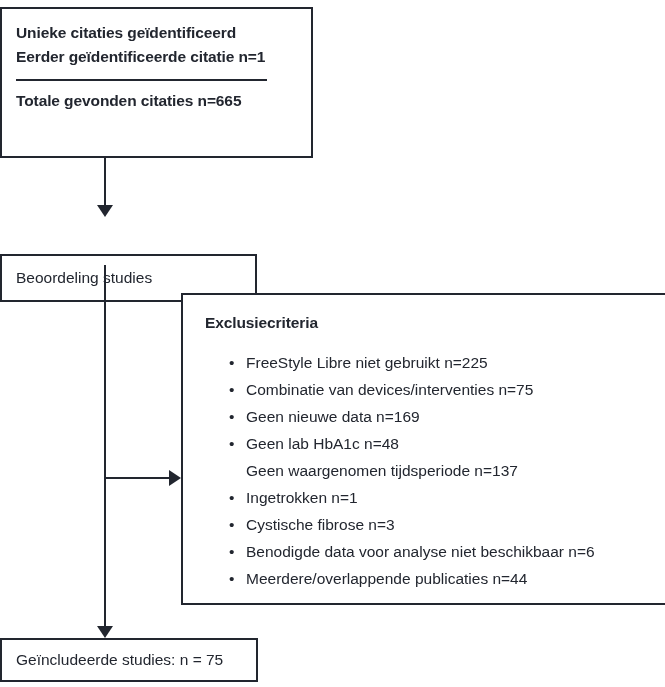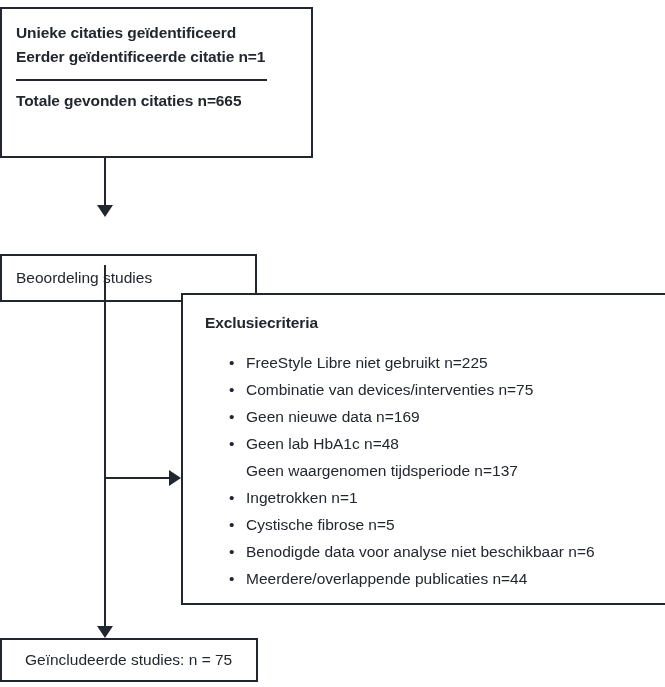--- a/index.html
+++ b/index.html
@@ -108,21 +108,21 @@
     font-size: 15.5px;
     line-height: 27px;
   }
 
   
   #box-included {
     left: 0px;
     top: 638px;
     width: 258px;
     height: 44px;
-    padding: 0 23px;
+    padding: 0 14px;
     display: flex;
     align-items: center;
   }
   #box-included .label {
     font-size: 15.5px;
     line-height: 20px;
     white-space: nowrap;
   }
 
   
@@ -177,21 +177,21 @@
 
   <div class="box" id="box-exclusion">
     <div id="exclusion-title">Exclusiecriteria</div>
     <ul id="exclusion-list">
         <li class="bulleted">FreeStyle Libre niet gebruikt n=225</li>
         <li class="bulleted">Combinatie van devices/interventies n=75</li>
         <li class="bulleted">Geen nieuwe data n=169</li>
         <li class="bulleted">Geen lab HbA1c n=48</li>
         <li>Geen waargenomen tijdsperiode n=137</li>
         <li class="bulleted">Ingetrokken n=1</li>
-        <li class="bulleted">Cystische fibrose n=5</li>
+        <li class="bulleted">Cystische fibrose n=3</li>
         <li class="bulleted">Benodigde data voor analyse niet beschikbaar n=6</li>
         <li class="bulleted">Meerdere/overlappende publicaties n=44</li>
       </ul>
   </div>
 
   <div class="box" id="box-included">
     <span class="label">Geïncludeerde studies: n = 75</span>
   </div>
 
 </div>

